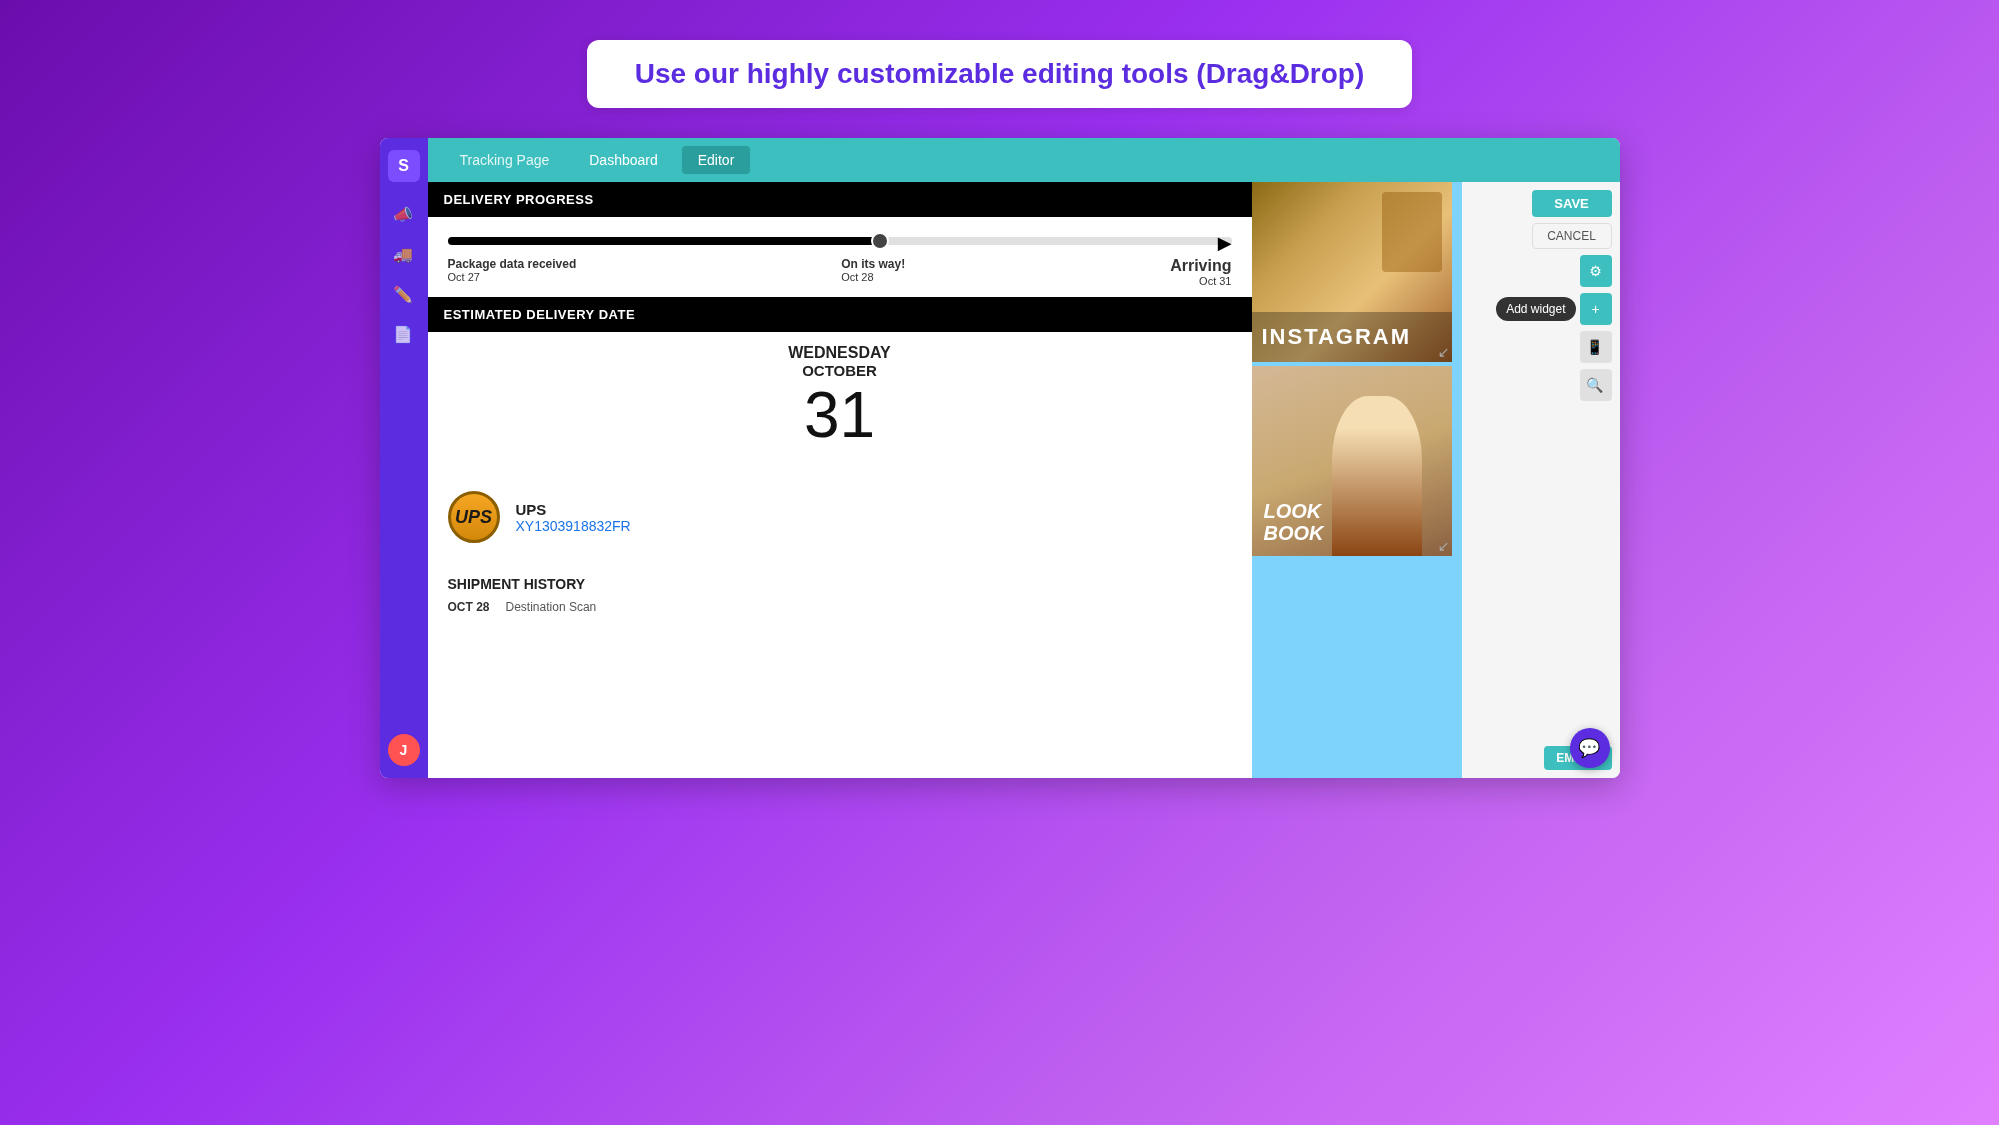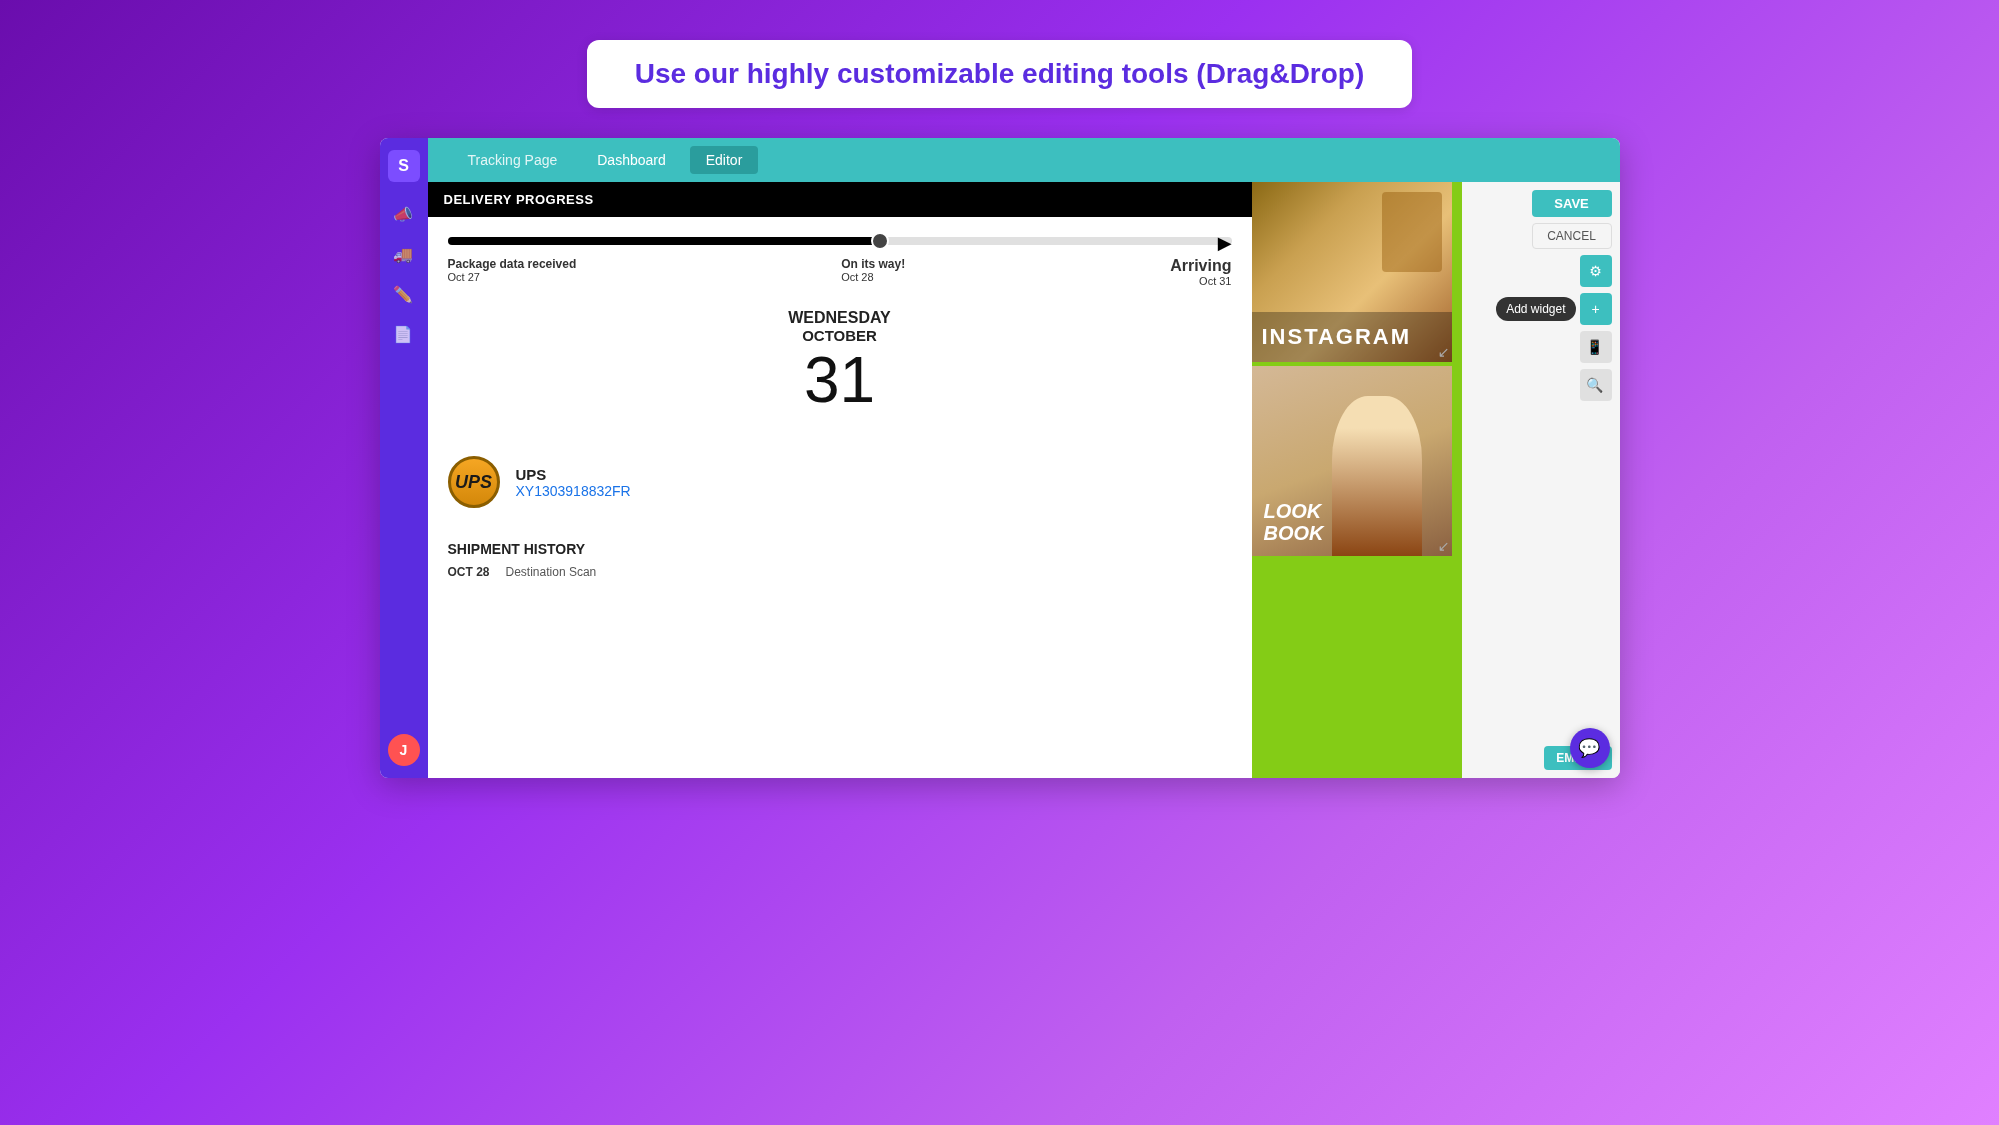--- a/index.html
+++ b/index.html
@@ -107,21 +107,21 @@
       display: flex;
       flex-direction: column;
       overflow: hidden;
     }
 
     
     .top-nav {
       background: #3dbfbf;
       display: flex;
       align-items: center;
-      padding: 0 24px;
+      padding: 0 16px;
       height: 44px;
       gap: 8px;
     }
     .nav-item {
       padding: 6px 16px;
       color: white;
       font-size: 14px;
       cursor: pointer;
       border-radius: 4px;
     }
@@ -375,21 +375,21 @@
       font-weight: 900;
       line-height: 1.1;
       text-transform: uppercase;
       font-style: italic;
     }
 
     
     .widgets-column {
       width: 210px;
       flex-shrink: 0;
-      background: #84cc16;
+      background: #7dd3fc;
       display: flex;
       flex-direction: column;
       overflow: hidden;
     }
 
     
     .chat-bubble {
       width: 40px;
       height: 40px;
       background: #5b2ce0;
@@ -500,20 +500,21 @@
               </div>
               <div class="progress-label-right">
                 <div class="label-title">Arriving</div>
                 <div>Oct 31</div>
               </div>
             </div>
           </div>
         </div>
 
         <div class="delivery-section">
+          <div class="section-header">ESTIMATED DELIVERY DATE</div>
           <div class="delivery-content">
             <div class="delivery-day">WEDNESDAY</div>
             <div class="delivery-month">OCTOBER</div>
             <div class="delivery-date">31</div>
           </div>
         </div>
 
         <div class="shipped-section">
           <div class="shipped-content">
             <div class="ups-logo">

